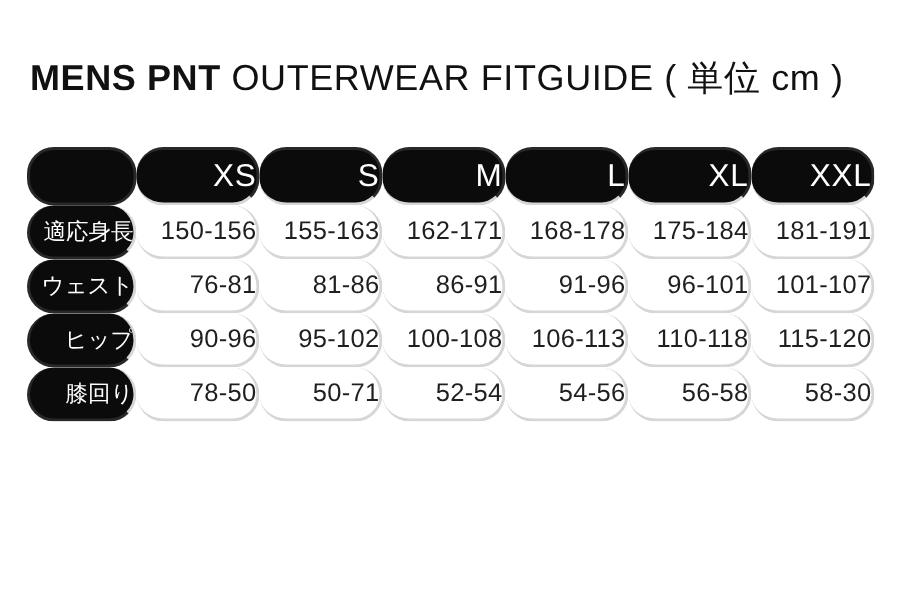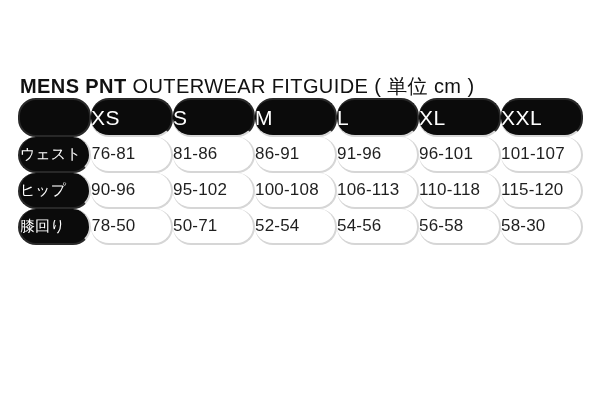--- a/index.html
+++ b/index.html
@@ -9,39 +9,39 @@
     font-family: "Liberation Sans", "DejaVu Sans", sans-serif;
     overflow: hidden;
   }
   .page {
     position: relative;
     width: 600px; height: 401px;
     background: var(--background, #ffffff);
   }
   .title {
     position: absolute;
-    left: 20px; top: 76px;
-    font-size: 20px;
+    left: 20px; top: 43px;
+    font-size: 24px;
     line-height: 20px;
     letter-spacing: 0.4px;
     color: var(--title-text, #111111);
     white-space: nowrap;
   }
   .title .bold { font-weight: bold; }
   table.fitguide {
     position: absolute;
     left: 18px; top: 98px;
     width: 565px;
     border-collapse: separate;
     border-spacing: 0;
     table-layout: fixed;
   }
   th, td {
     box-sizing: border-box;
-    text-align: left;
+    text-align: right;
     vertical-align: middle;
     padding: 0;
     overflow: hidden;
     white-space: nowrap;
     border-radius: 18px;
   }
   th.corner, th.size {
     background: var(--header-bg, #0b0b0b);
     color: var(--header-text, #ffffff);
     height: 39px;
@@ -102,20 +102,29 @@
           <th class="size">XS</th>
           <th class="size">S</th>
           <th class="size">M</th>
           <th class="size">L</th>
           <th class="size">XL</th>
           <th class="size">XXL</th>
         </tr>
     </thead>
     <tbody>
         <tr>
+          <td class="label">適応身長</td>
+          <td class="value">150-156</td>
+          <td class="value">155-163</td>
+          <td class="value">162-171</td>
+          <td class="value">168-178</td>
+          <td class="value">175-184</td>
+          <td class="value">181-191</td>
+        </tr>
+        <tr>
           <td class="label">ウェスト</td>
           <td class="value">76-81</td>
           <td class="value">81-86</td>
           <td class="value">86-91</td>
           <td class="value">91-96</td>
           <td class="value">96-101</td>
           <td class="value">101-107</td>
         </tr>
         <tr>
           <td class="label">ヒップ</td>

